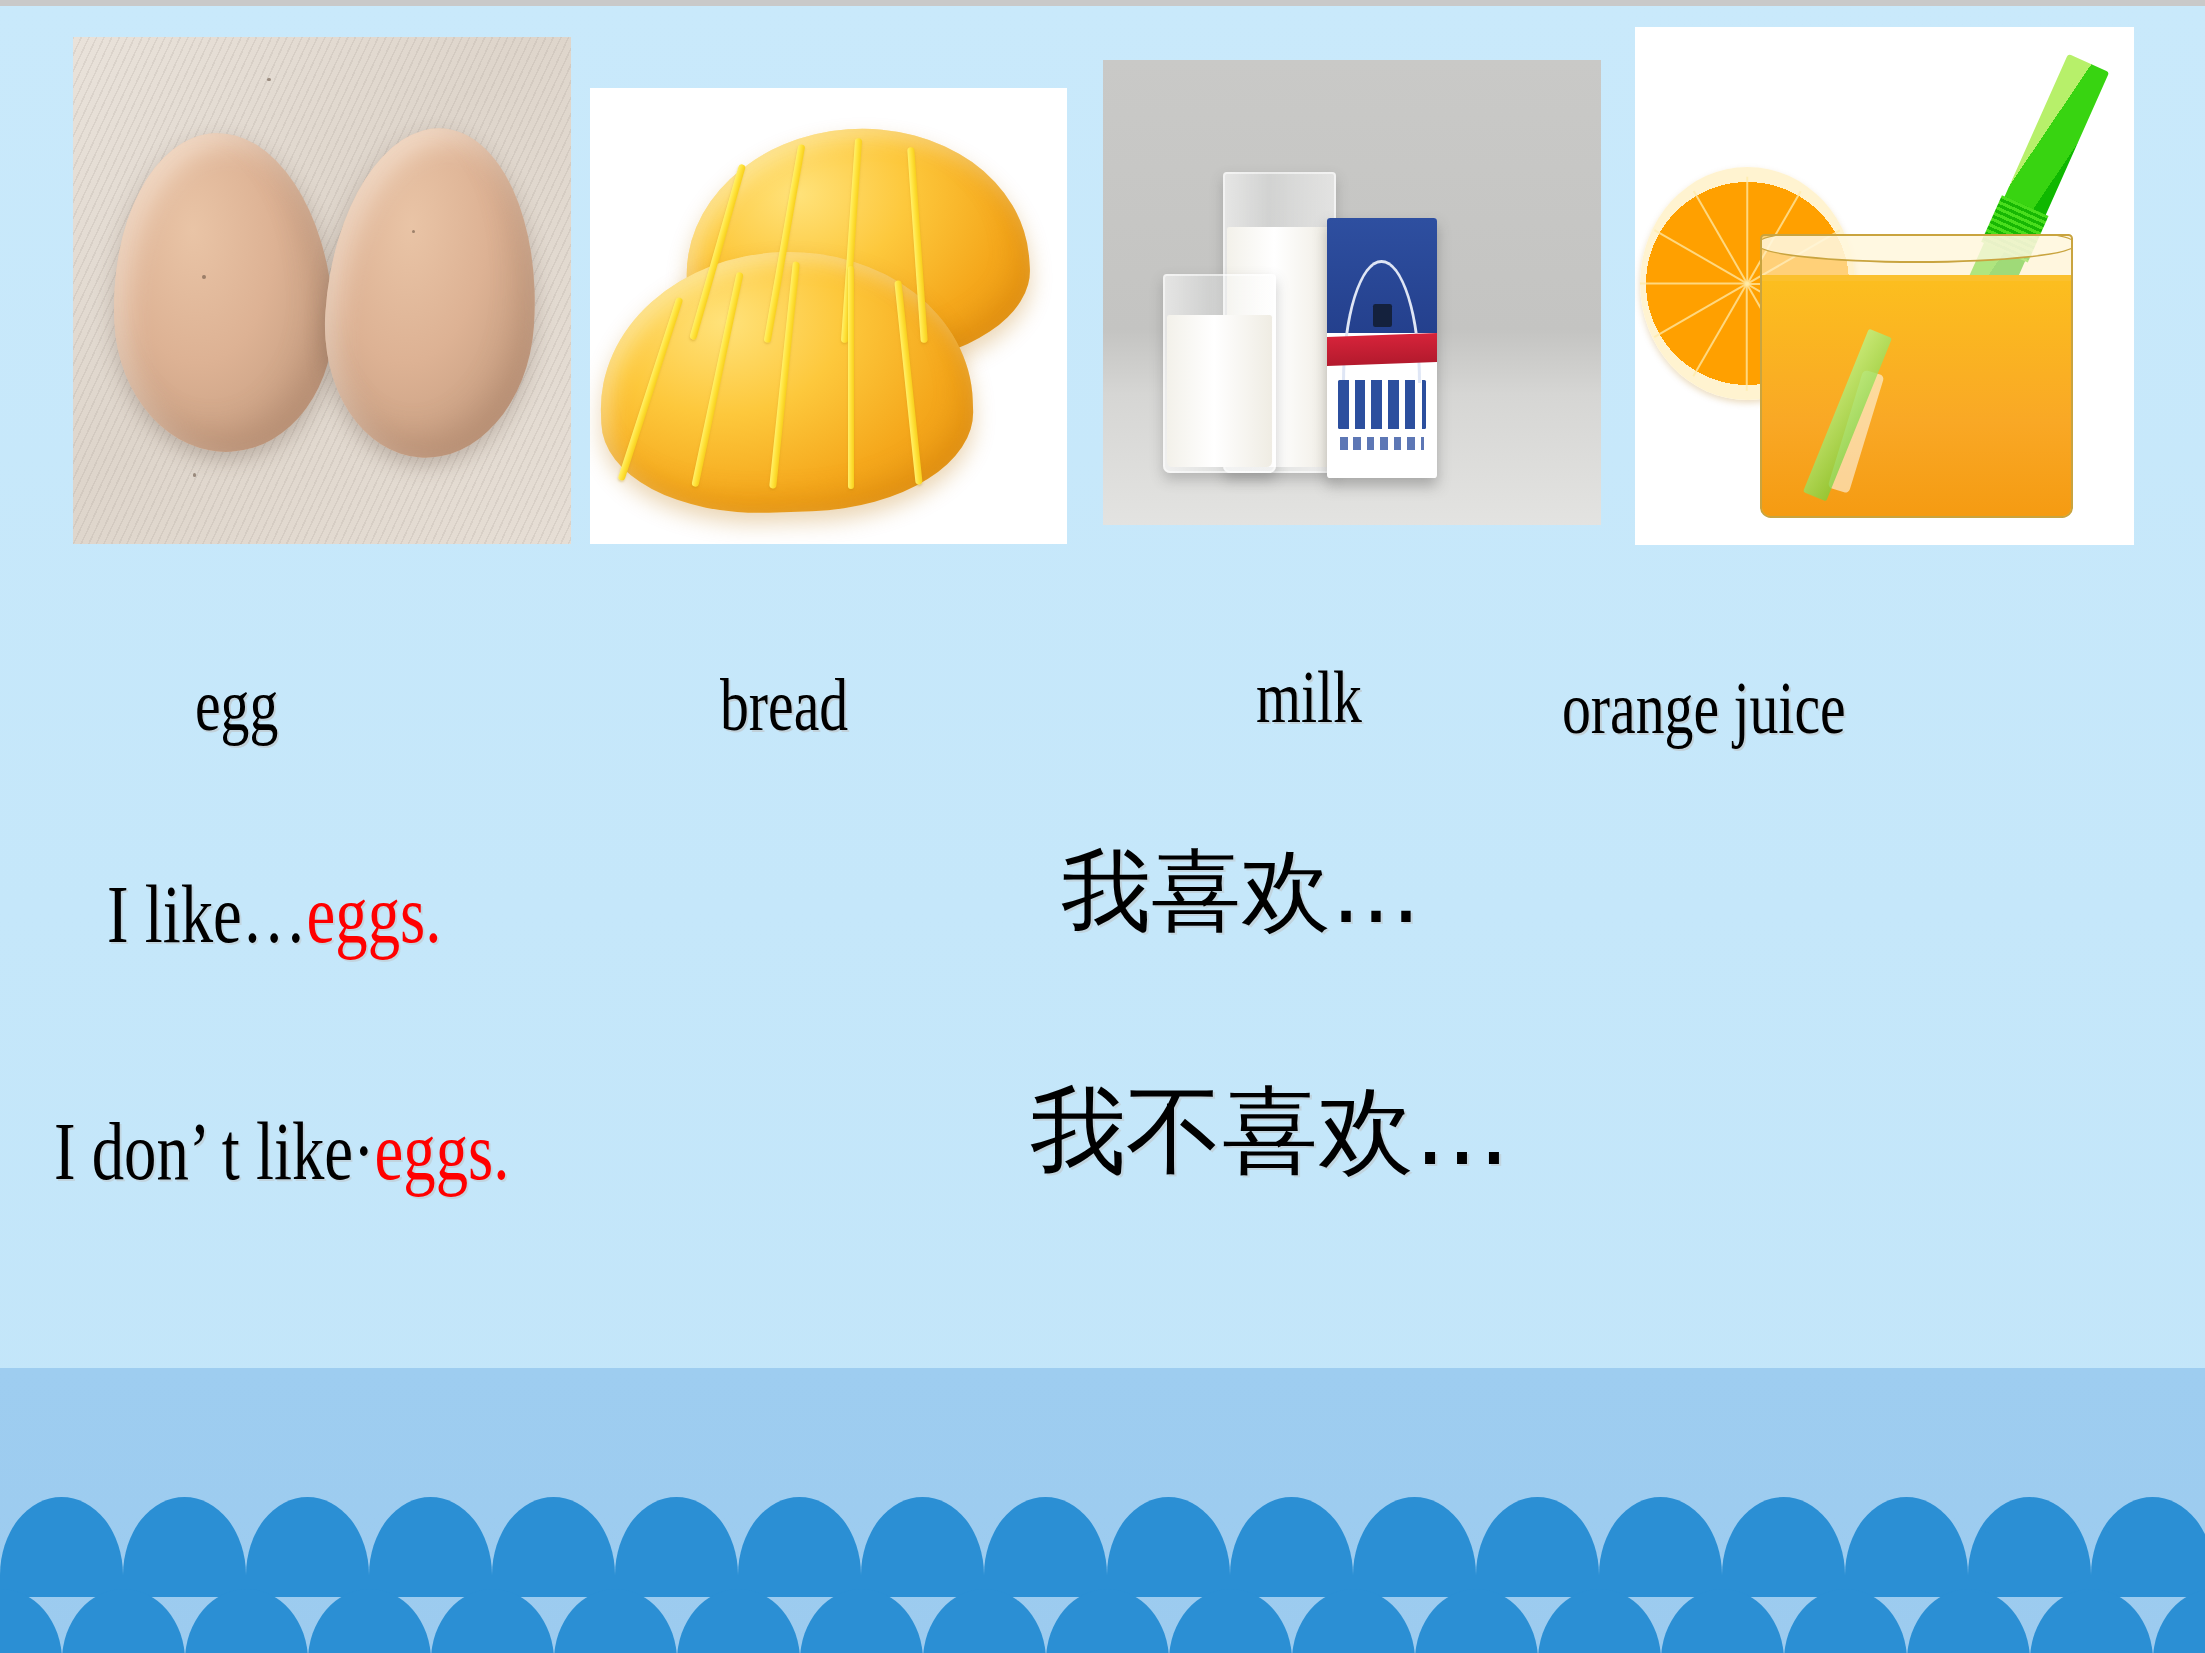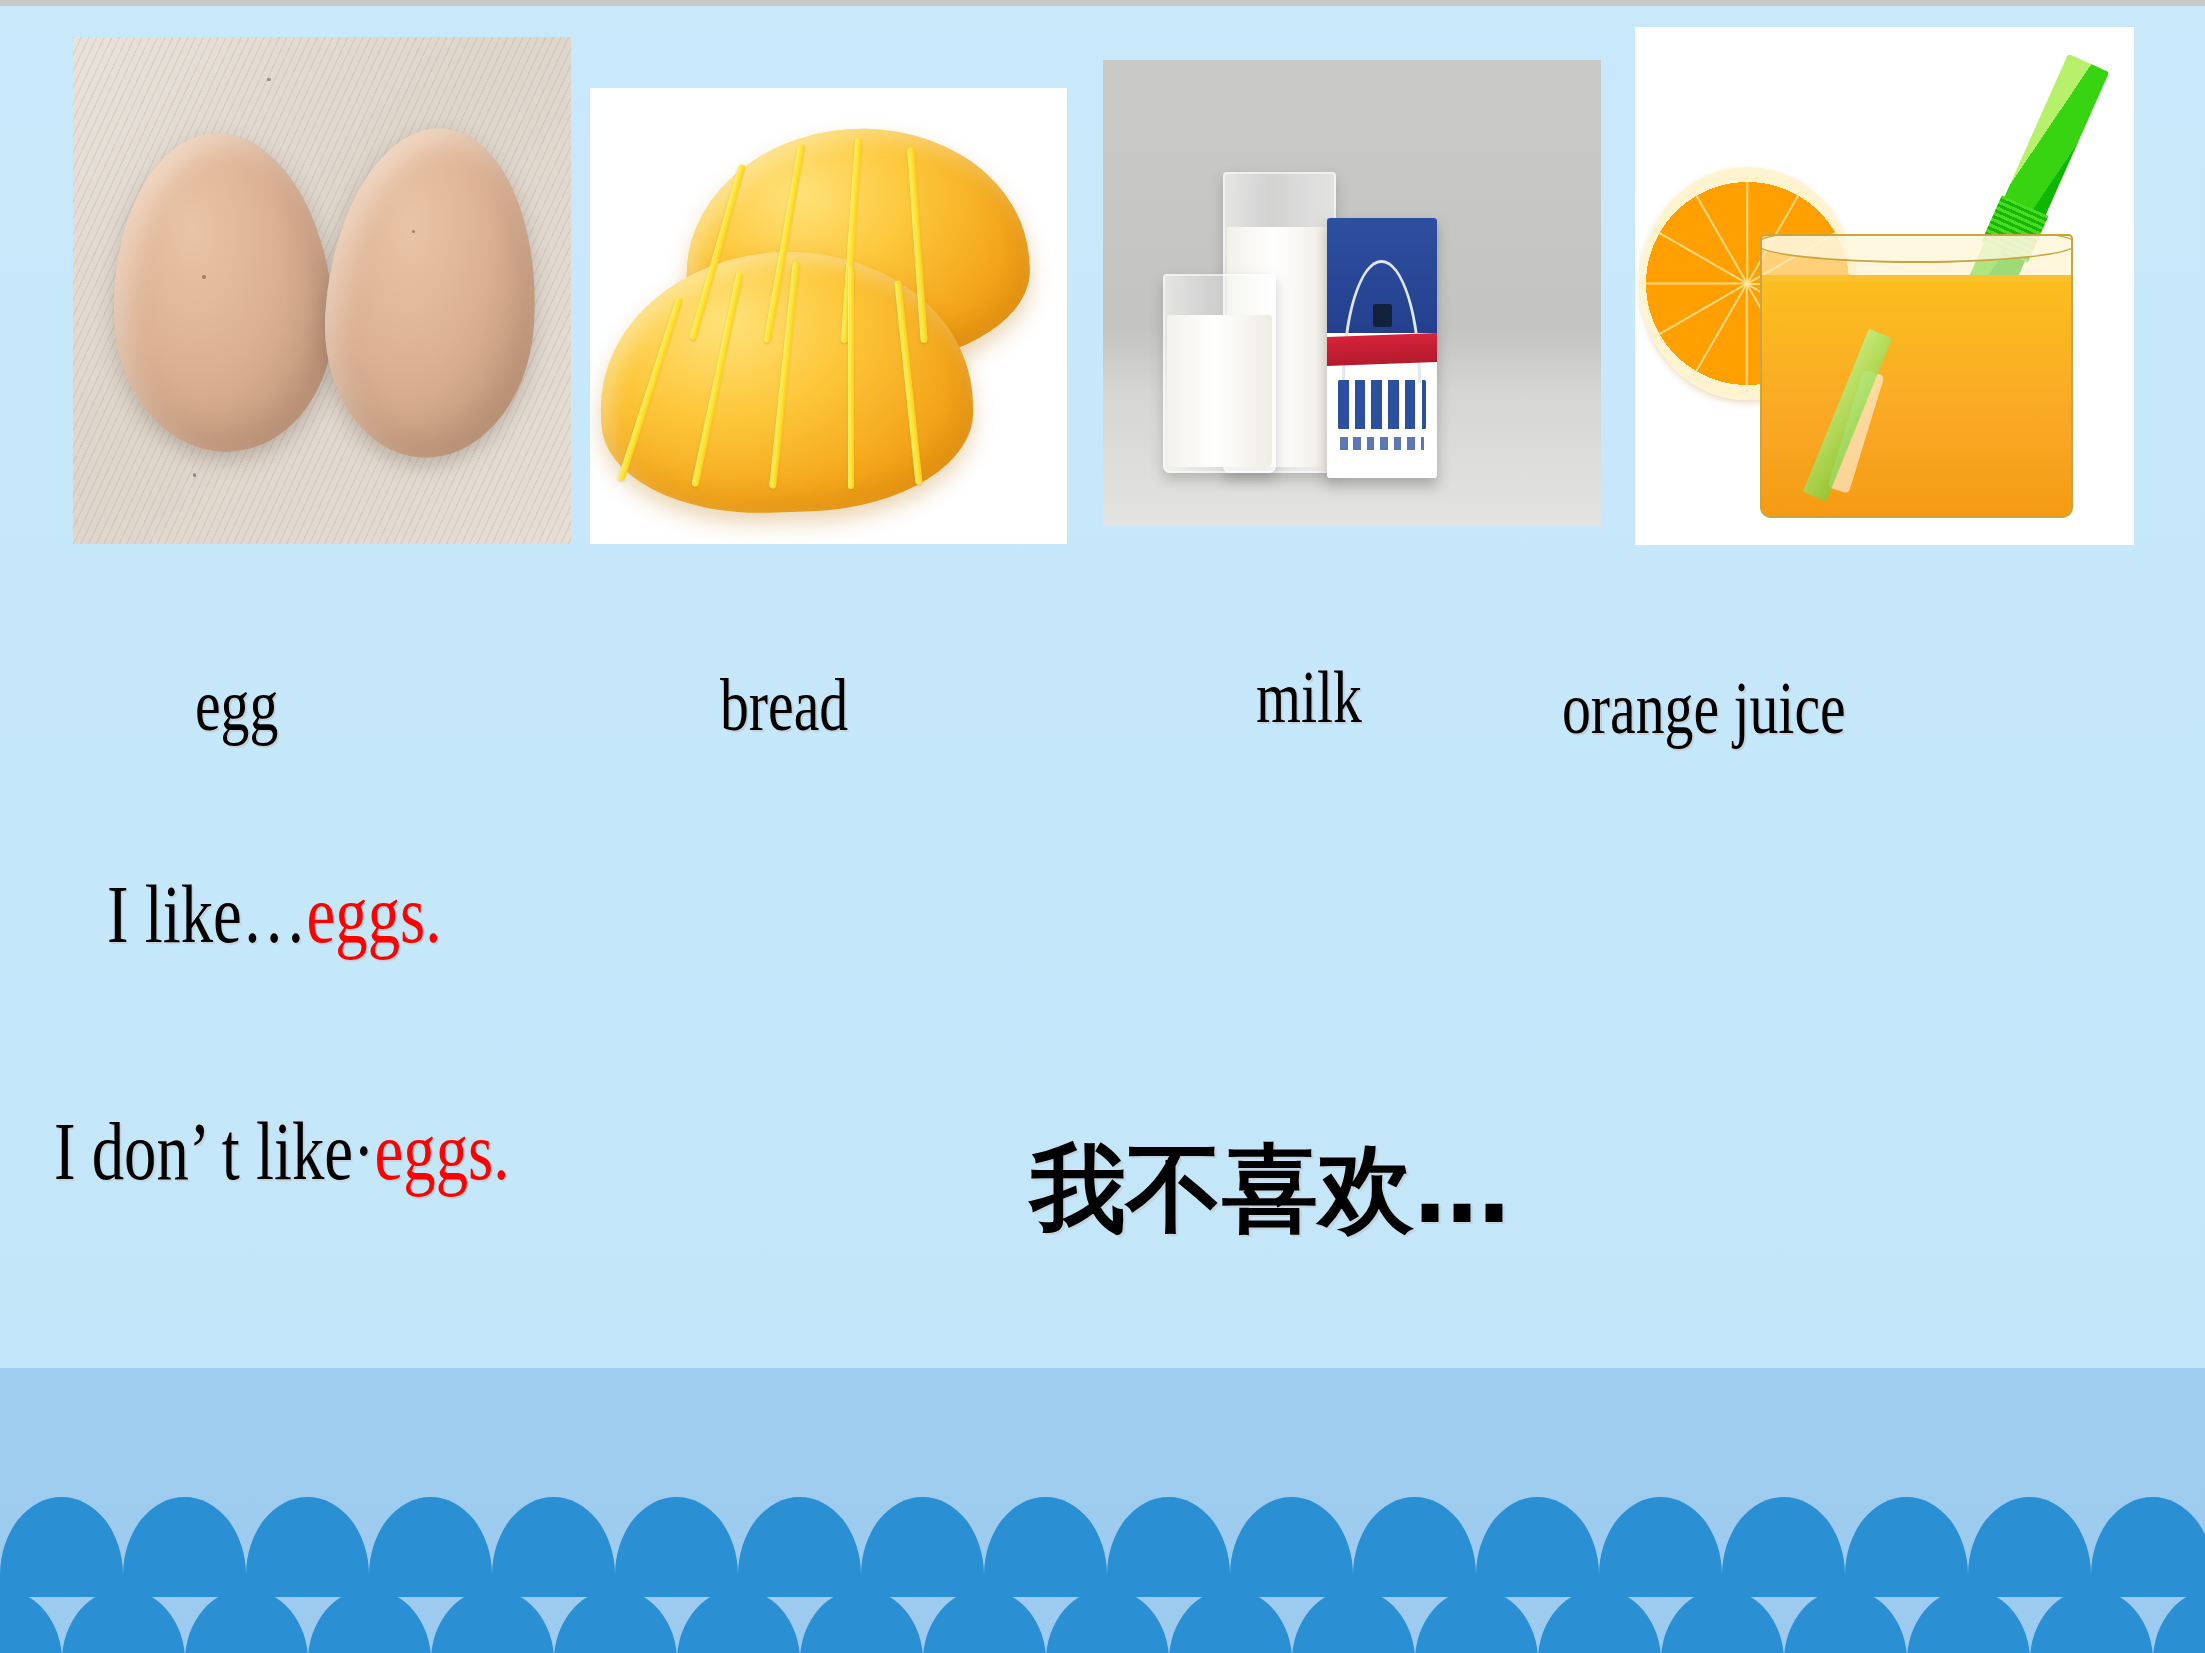--- a/index.html
+++ b/index.html
@@ -179,25 +179,26 @@
   </div>
 
   <div class="word" style="left:195px;top:668px;">egg</div>
   <div class="word" style="left:720px;top:668px;">bread</div>
   <div class="word" style="left:1256px;top:660px;">milk</div>
   <div class="word" style="left:1562px;top:671px;">orange juice</div>
 
   <div class="sent" style="left:107px;top:873px;font-size:83px;">
     <span>I like…</span><span class="hl">eggs.</span>
   </div>
+  <div class="cn" style="left:1061px;top:846px;font-size:90px;">我喜欢…</div>
 
   <div class="sent" style="left:54px;top:1110px;font-size:83px;">
     <span>I don’ t like·</span><span class="hl">eggs.</span>
   </div>
-  <div class="cn" style="left:1030px;top:1141px;font-size:96px;font-weight:bold;">我不喜欢…</div>
+  <div class="cn" style="left:1030px;top:1083px;font-size:96px;">我不喜欢…</div>
 
   <div class="band"></div>
   <div class="scallops row1">
     <div class="sc"></div>
       <div class="sc"></div>
     <div class="sc"></div>
       <div class="sc"></div>
     <div class="sc"></div>
       <div class="sc"></div>
     <div class="sc"></div>

